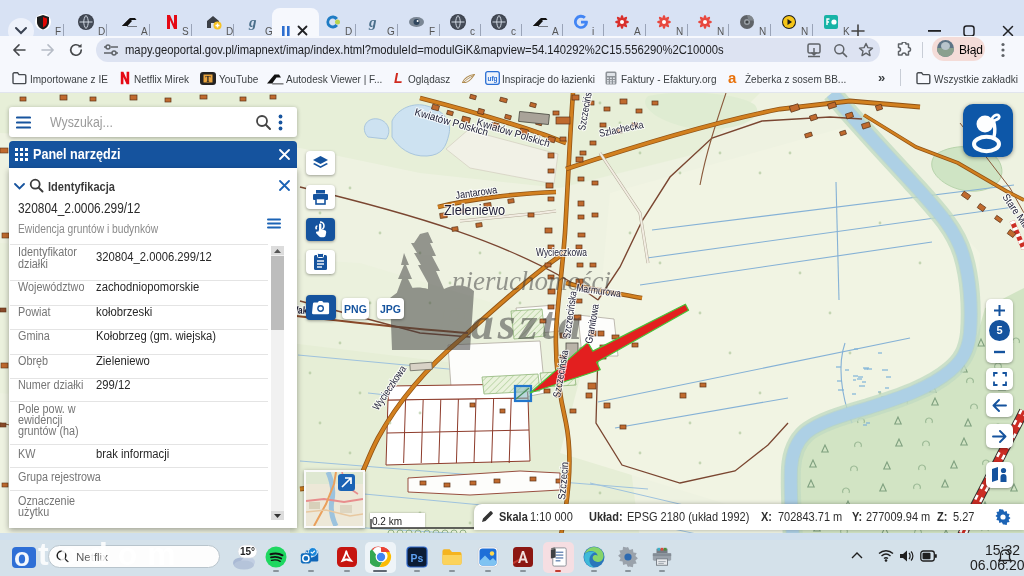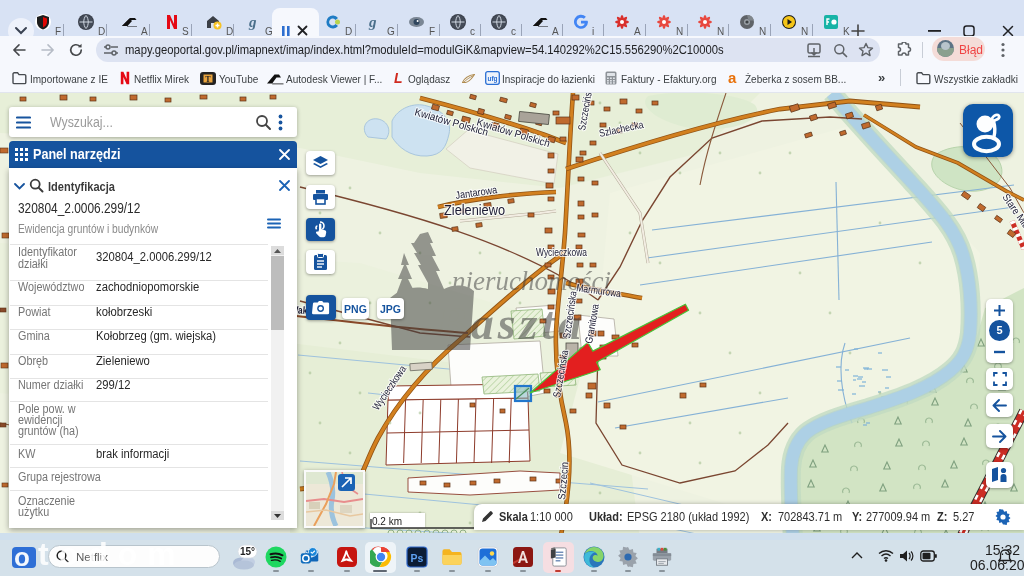--- a/index.html
+++ b/index.html
@@ -224,21 +224,21 @@
     </svg>
   <svg class="abs" style="left:896px;top:42px;" width="16" height="16" viewBox="0 0 16 16">
       <path d="M6 2 a2 2 0 0 1 4 0 h2.5 v3.5 a2 2 0 0 1 0 4 V13 H10 a2 2 0 0 0 -4 0 H2.5 V9.5 a2 2 0 0 0 0 -4 V2 Z" fill="none" stroke="#5f6368" stroke-width="1.5" stroke-linejoin="round"></path>
     </svg>
   <div class="abs" style="left:922px;top:42px;width:1px;height:16px;background:#c8cdd6;"></div>
     <div class="abs" style="left:932px;top:37px;width:53px;height:24px;border-radius:12px;background:#f4dcd8;"></div>
   <div class="abs" style="left:937px;top:40px;width:17px;height:17px;border-radius:50%;background:#5e7486;overflow:hidden;">
       <div style="position:absolute;left:0;top:8px;width:17px;height:9px;background:#8aa08e;"></div>
       <div style="position:absolute;left:4px;top:2px;width:9px;height:8px;border-radius:50%;background:#b8c4cc;"></div>
     </div>
-  <div class="abs" style="left:959px;top:50px;transform:translateY(-50%);font-size:12px;color:#ef4444;">Błąd</div>
+  <div class="abs" style="left:959px;top:50px;transform:translateY(-50%);font-size:12px;color:#000000;">Błąd</div>
   <svg class="abs" style="left:1001px;top:42px;" width="4" height="16" viewBox="0 0 4 16">
       <circle cx="2" cy="2.5" r="1.6" fill="#5f6368"></circle>
       <circle cx="2" cy="8" r="1.6" fill="#5f6368"></circle>
       <circle cx="2" cy="13.5" r="1.6" fill="#5f6368"></circle>
     </svg>
   <div id="bookbar"></div>
   <svg class="abs" style="left:12px;top:72px;" width="15" height="13" viewBox="0 0 15 13">
       <path d="M1 2 a1.2 1.2 0 0 1 1.2 -1.2 h3.4 l1.4 1.8 h5.6 a1.2 1.2 0 0 1 1.2 1.2 v6.6 a1.2 1.2 0 0 1 -1.2 1.2 h-10.4 a1.2 1.2 0 0 1 -1.2 -1.2 Z" fill="none" stroke="#474b50" stroke-width="1.4"></path>
     </svg>
   <div class="bkitem" style="left:30px;">Importowane z IE</div>

